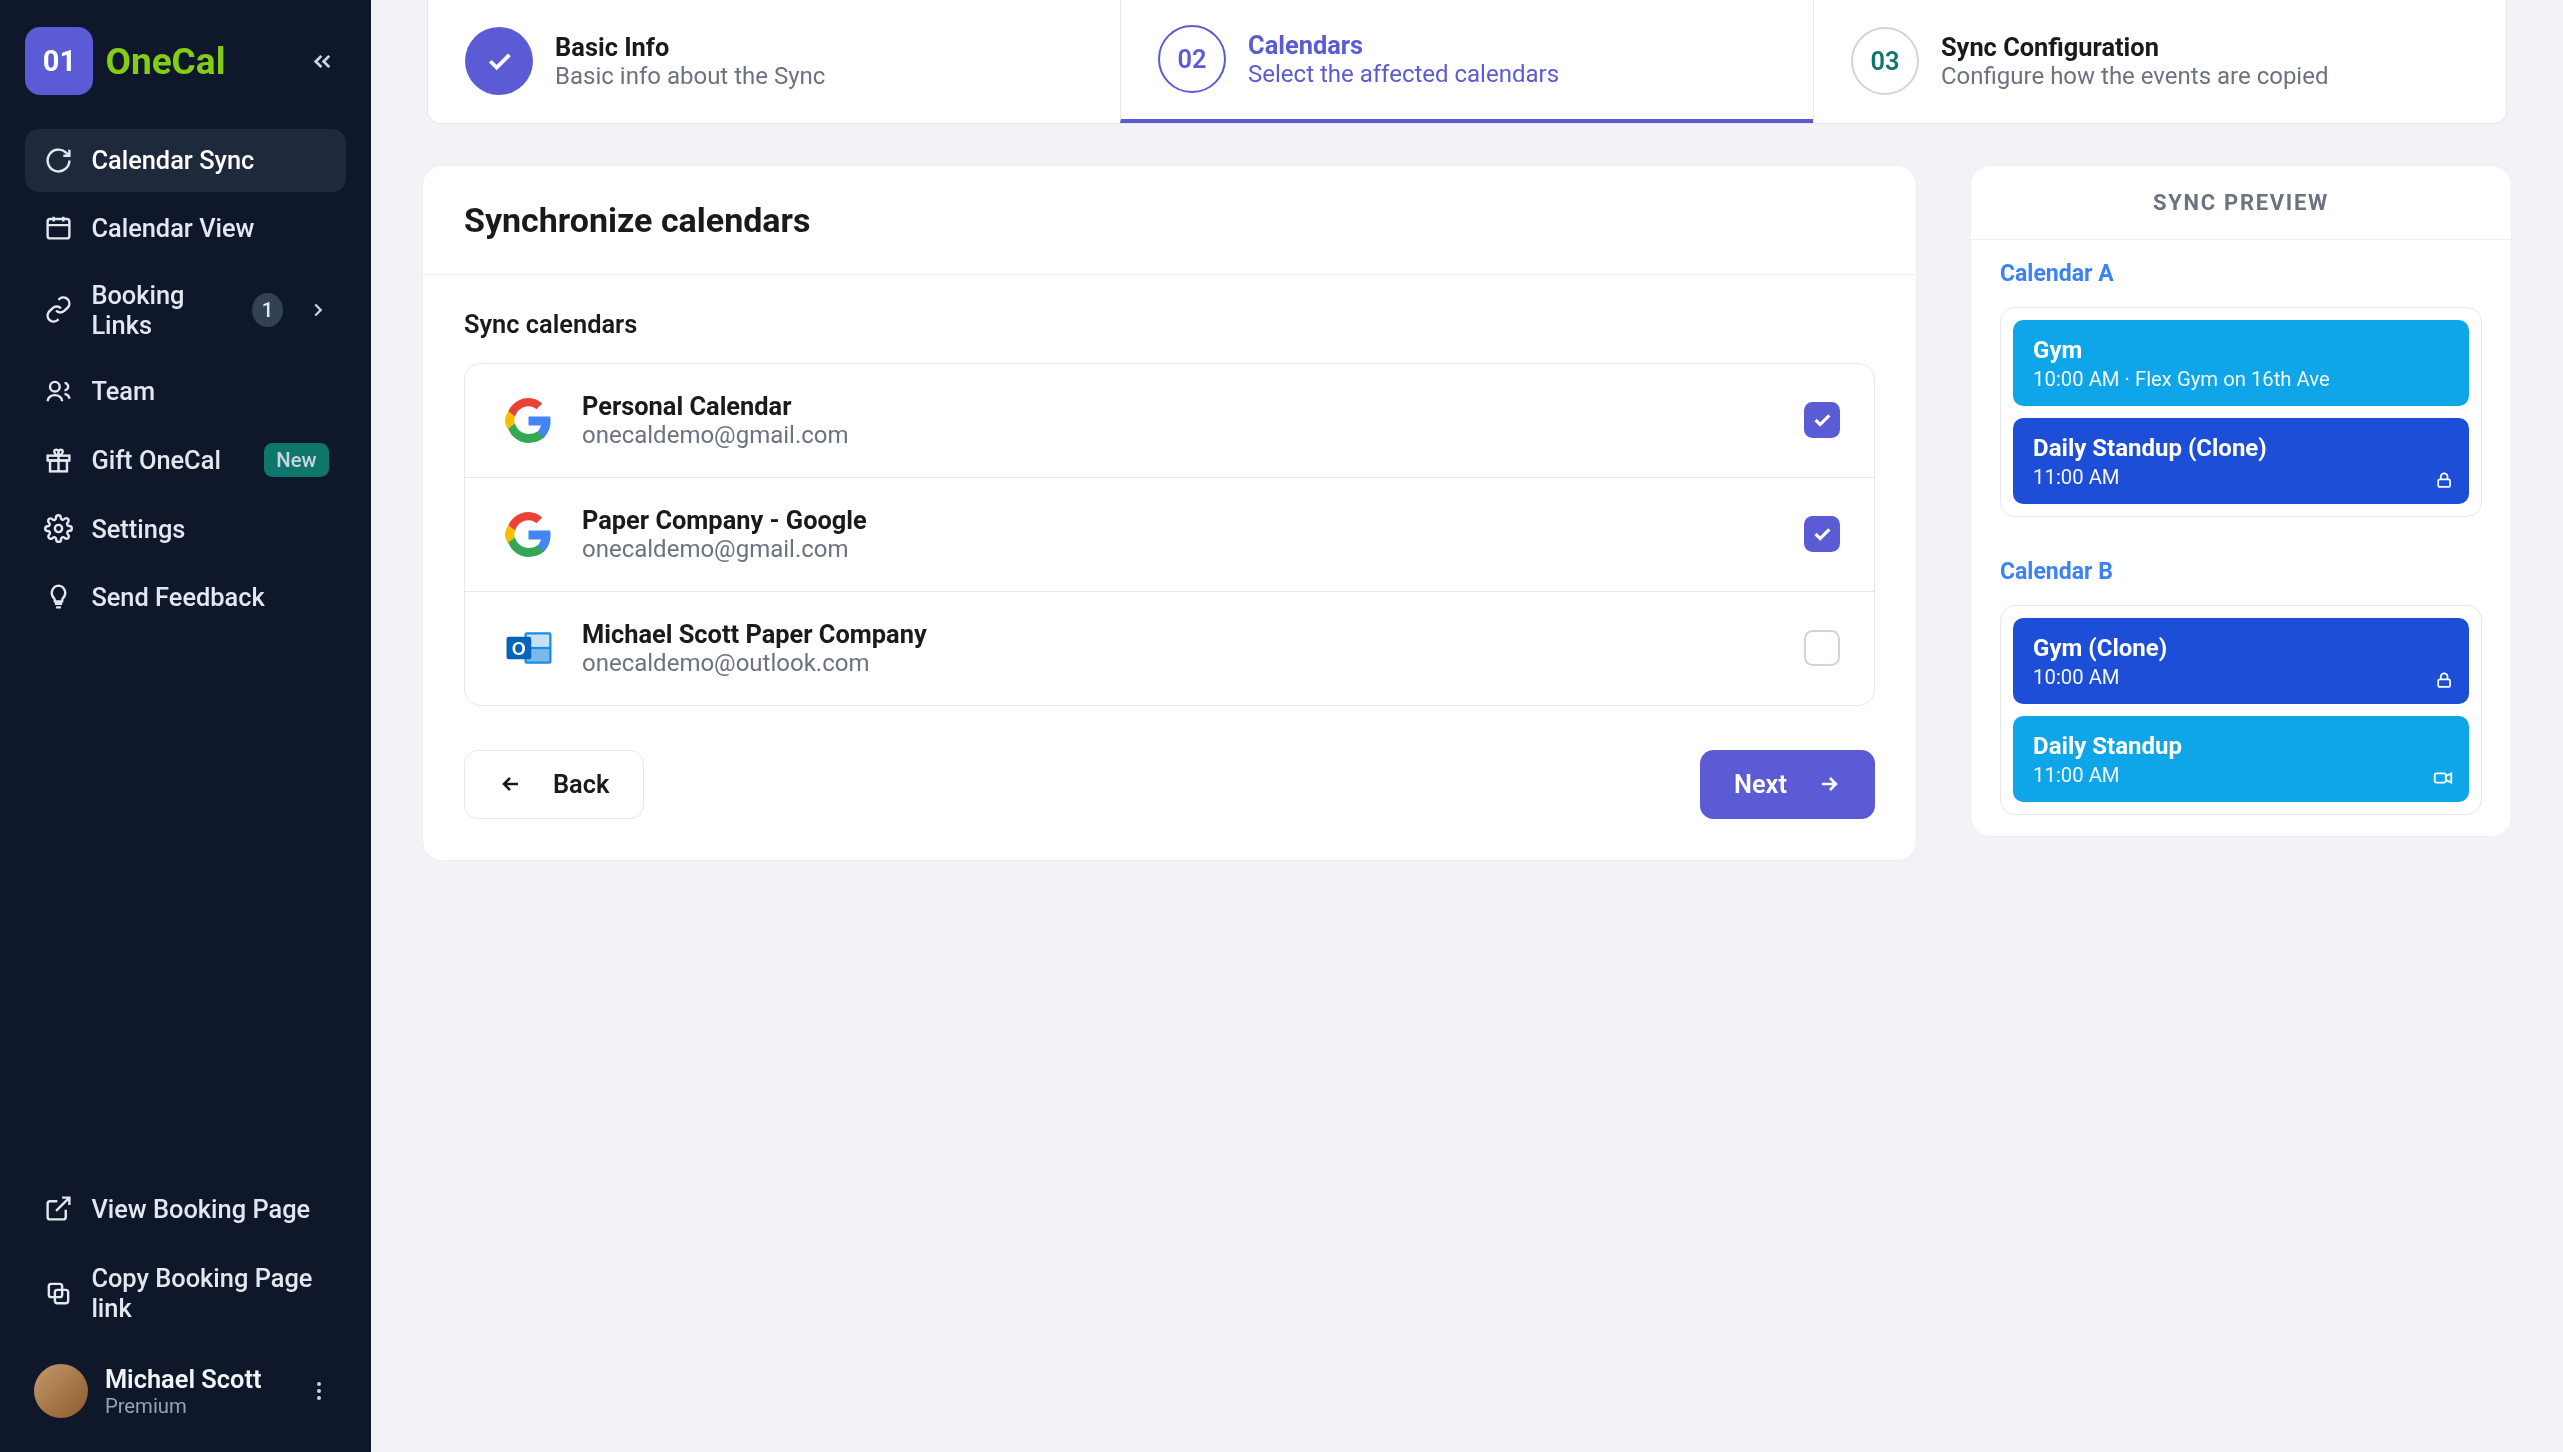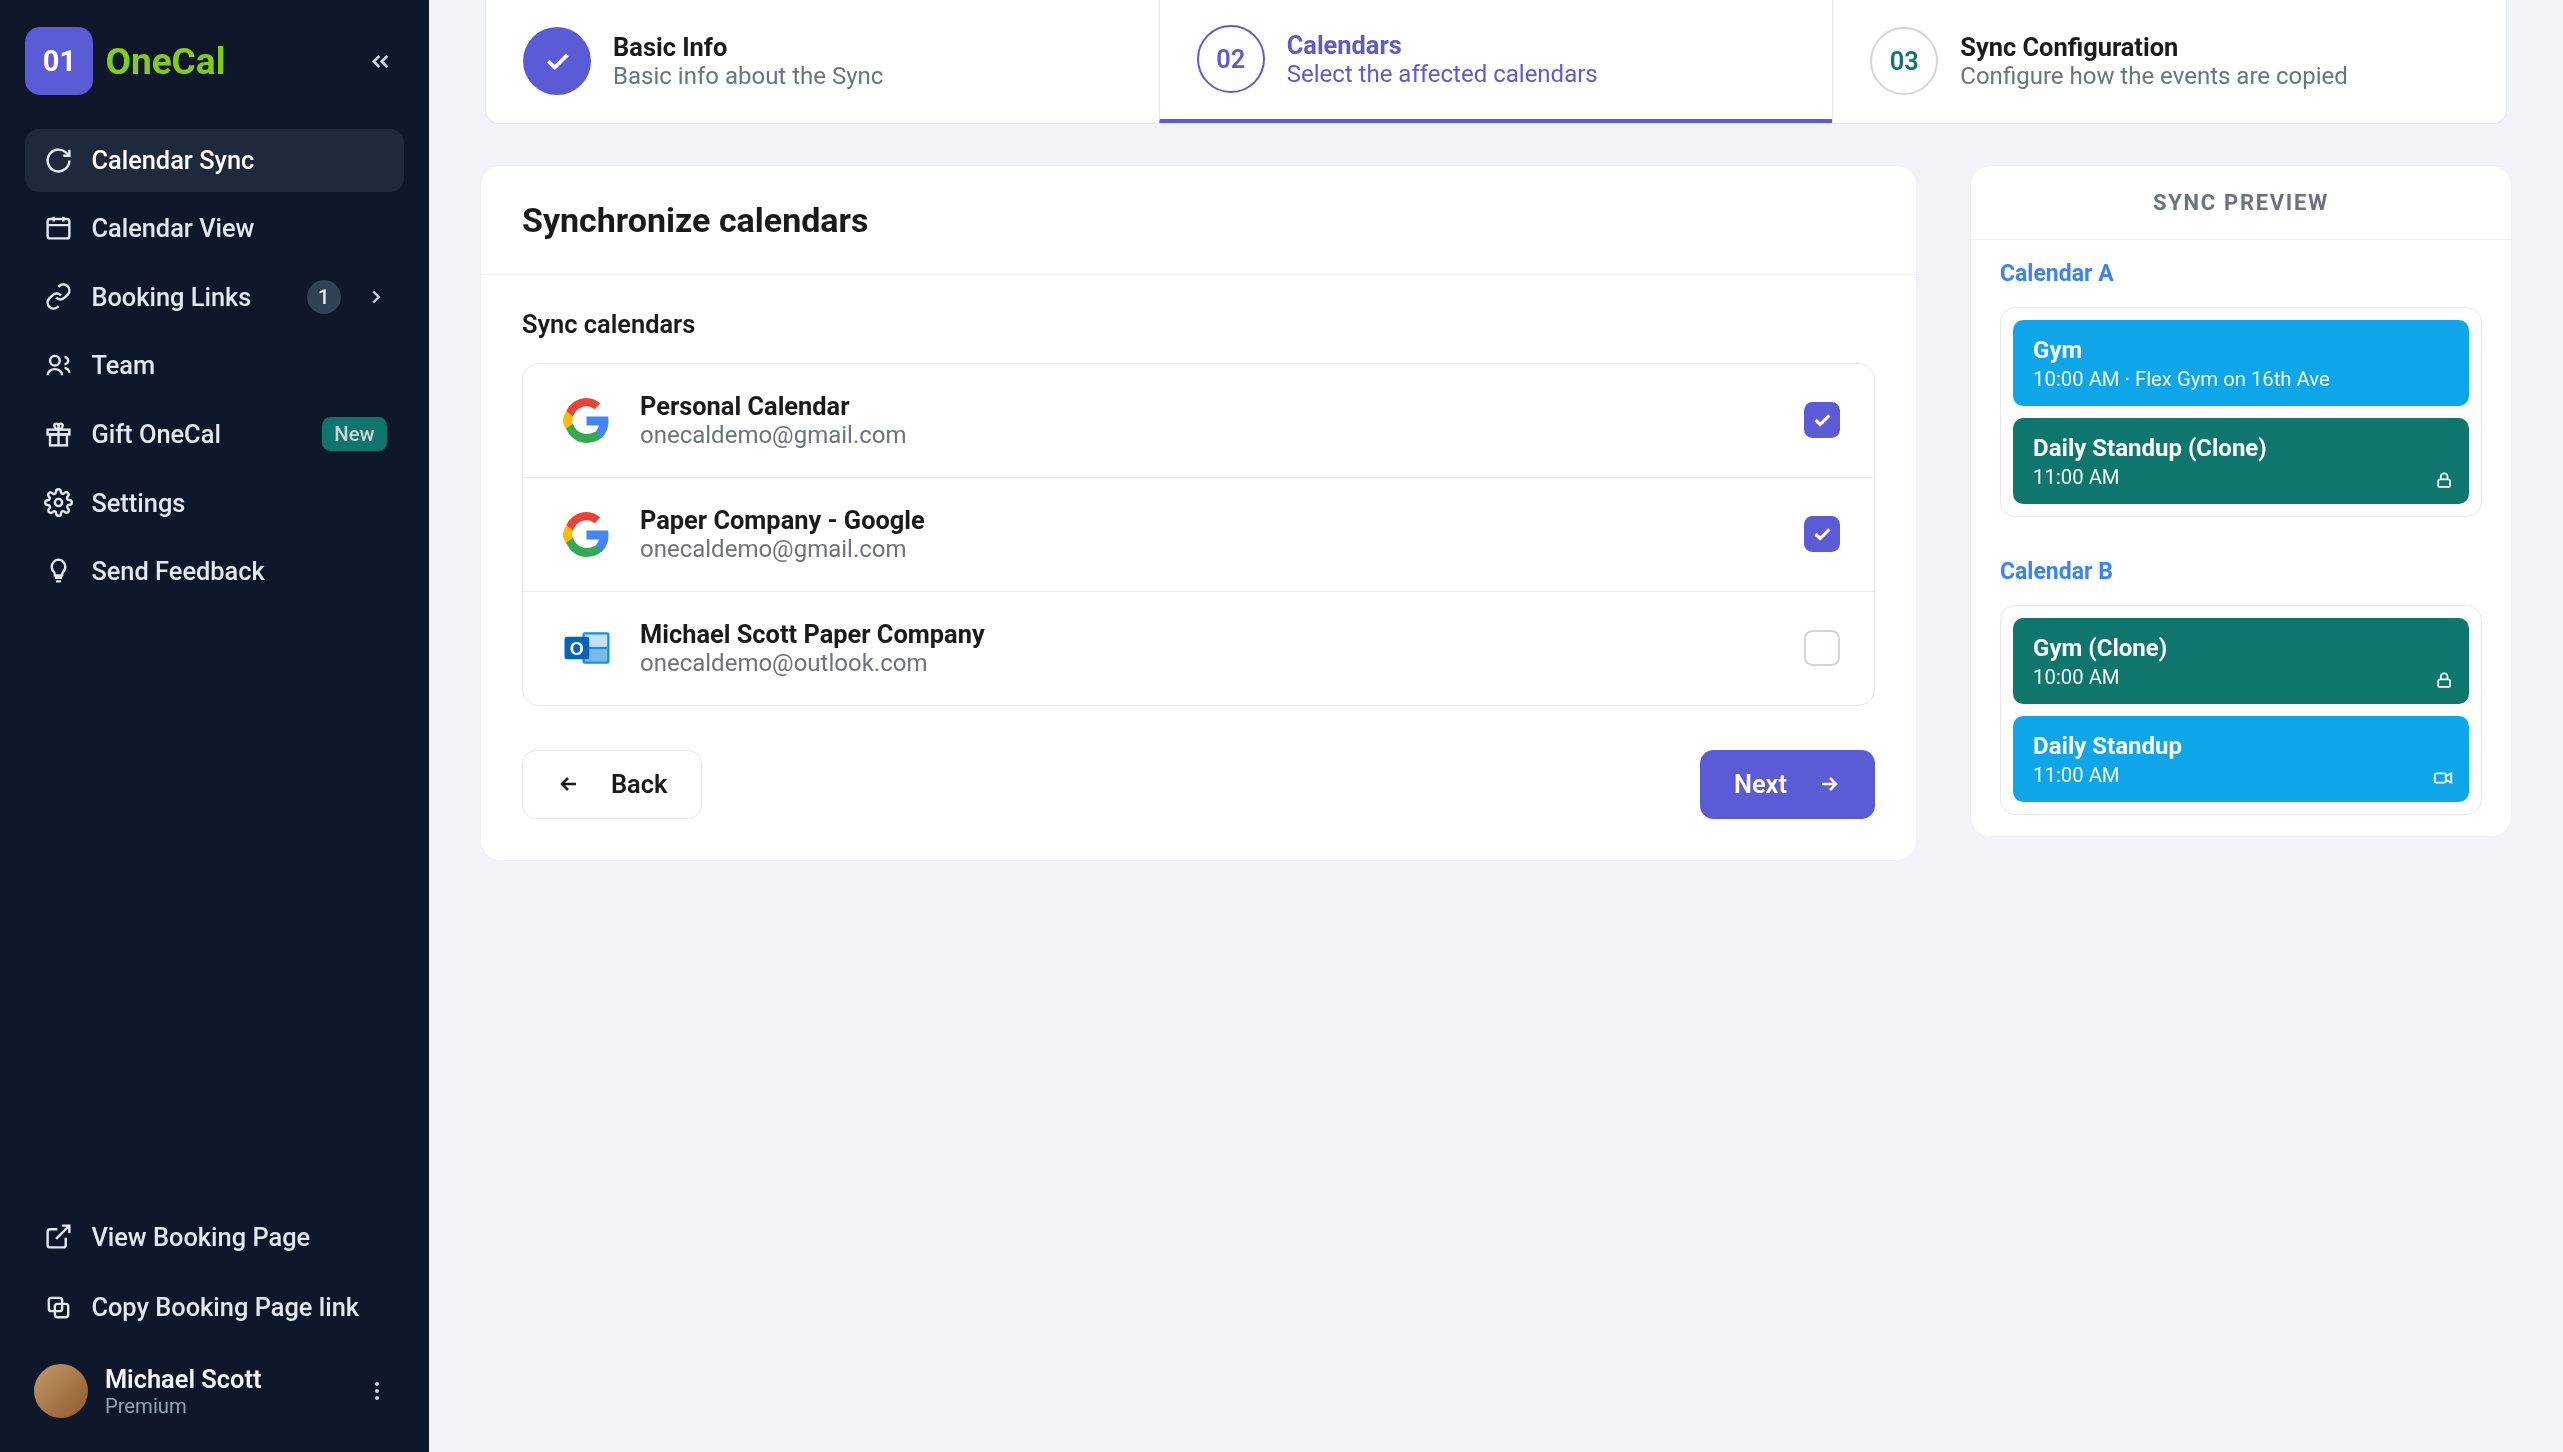--- a/index.html
+++ b/index.html
@@ -1,20 +1,20 @@
 <!DOCTYPE html>
 <html style="font-size:13.6px"><head>
 <meta charset="utf-8">
 <style>
   * { margin: 0; padding: 0; box-sizing: border-box; }
   body { font-family: -apple-system, BlinkMacSystemFont, 'Segoe UI', Roboto, sans-serif; background: #f1f3f7; color: #1a1a1a; width: 2563px; height: 1453px; transform-origin: top left; overflow: hidden; }
   .app { display: flex; height: 100%; }
 
   
-  .sidebar { width: 429px; background: #0f172a; color: #e2e8f0; display: flex; flex-direction: column; padding: 27px 25.4px; }
+  .sidebar { width: 371px; background: #0f172a; color: #e2e8f0; display: flex; flex-direction: column; padding: 27px 25.4px; }
   .sidebar-top { display: flex; align-items: center; justify-content: space-between; margin-bottom: 34px; }
   .logo { display: flex; align-items: center; gap: 12px; }
   .logo-mark { width: 68px; height: 68px; background: #5b5bd6; border-radius: 15.3px; display: flex; align-items: center; justify-content: center; color: #fff; font-weight: 700; font-size: 29px; }
   .logo-text { font-size: 37px; font-weight: 700; color: #84cc16; }
   .collapse-btn { width: 47px; height: 47px; border-radius: 50%; display: flex; align-items: center; justify-content: center; cursor: pointer; }
 
   .nav-list { display: flex; flex-direction: column; gap: 5.1px; }
   .nav-item { display: flex; align-items: center; gap: 17px; padding: 15.3px 17px; border-radius: 13.6px; cursor: pointer; font-size: 25.4px; font-weight: 500; position: relative; }
   .nav-item.active { background: #1e293b; color: #fff; }
   .nav-item .icon { width: 32px; height: 32px; display: flex; align-items: center; justify-content: center; flex-shrink: 0; }
@@ -74,21 +74,21 @@
   
   .preview-card { width: 542px; }
   .preview-header { text-align:center; padding: 24px 0; font-weight:700; letter-spacing: 1.7px; color:#6b7280; font-size: 22px; border-bottom: 1.7px solid #eef0f4;}
   .preview-section-title { font-size: 23px; font-weight: 700; padding: 20.3px 29px; color:#3b82f6; }
   .preview-events { padding: 0 20.3px 20.3px; }
   .event-group { border: 1.7px solid #e5e7eb; border-radius: 15.3px; padding: 12px; display:flex; flex-direction:column; gap: 12px; margin: 0 8.5px;}
   .event { border-radius: 10.2px; padding: 15.3px 20.3px; color:#fff; position:relative; }
   .event-title { font-size: 24px; font-weight:700; }
   .event-meta { font-size: 20.3px; opacity: .95; margin-top:3.4px;}
   .event.blue { background: #0ea5e9; }
-  .event.orange { background: #0f766e; }
+  .event.orange { background: #1d4ed8; }
   .event .mini-icon { position:absolute; right: 15.3px; bottom: 13.6px; }
 
   svg { display:block; }
 </style>
 </head>
 <body>
 
 <div class="app">
 
   <div class="sidebar">

